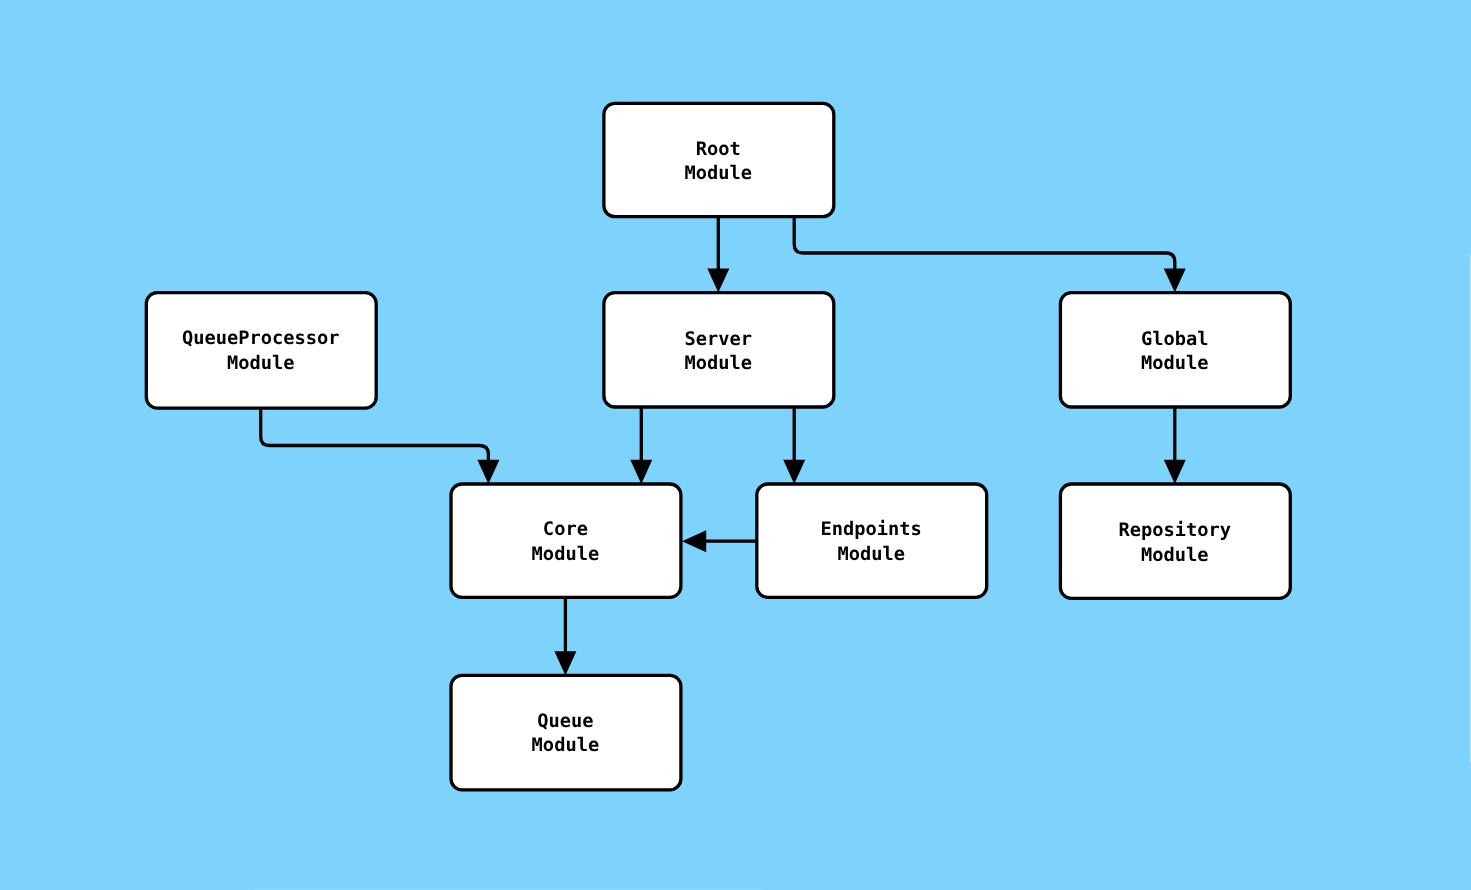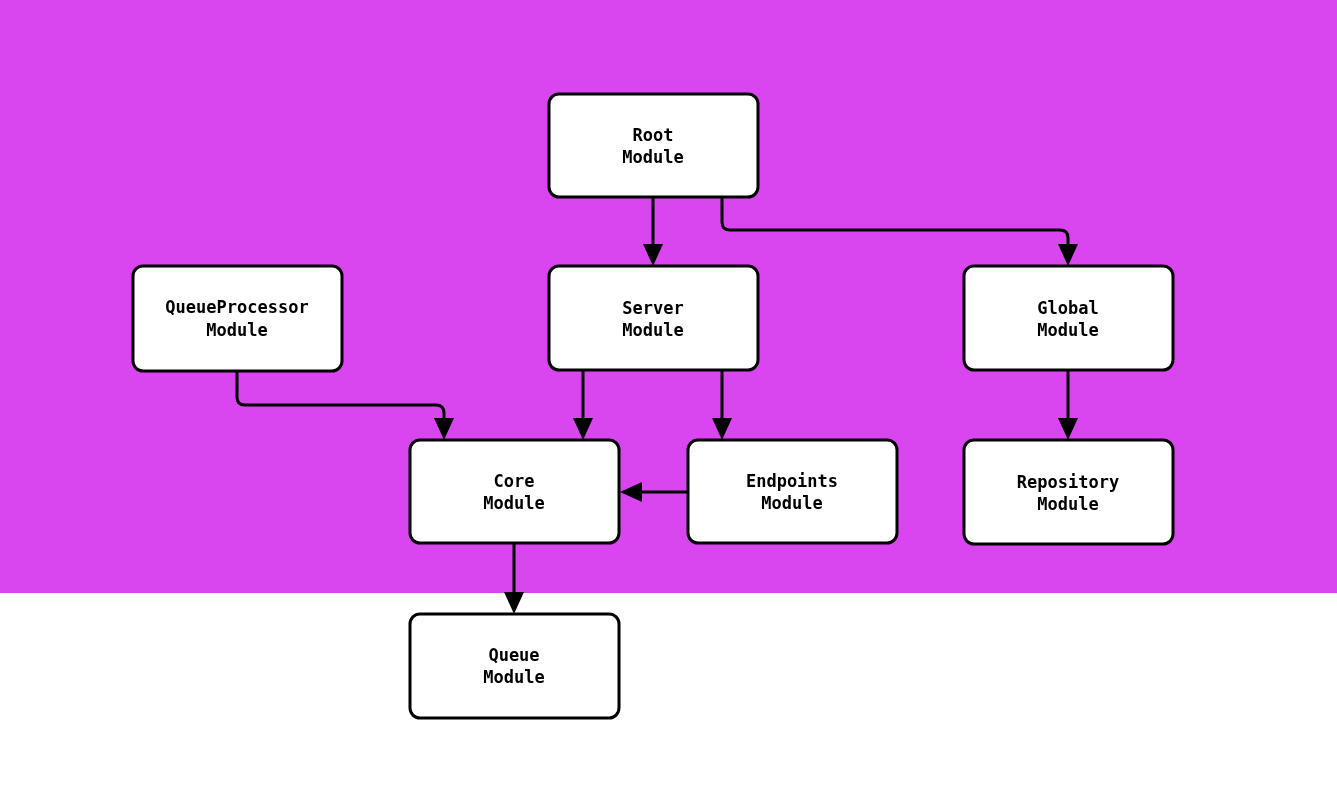--- a/index.html
+++ b/index.html
@@ -9,22 +9,22 @@
   }
   body {
     width: 1337px;
     height: 809px;
     overflow: hidden;
     font-family: "DejaVu Sans Mono", "Liberation Mono", monospace;
   }
   #diagram-root {
     position: relative;
     width: 1337px;
-    height: 593px;
-    background: #d946ef;
+    height: 809px;
+    background: #7dd3fc;
   }
   svg#diagram-canvas {
     display: block;
     width: 1337px;
     height: 809px;
   }
   .node-shape {
     fill: #ffffff;
     stroke: #000000;
     stroke-width: 3;

